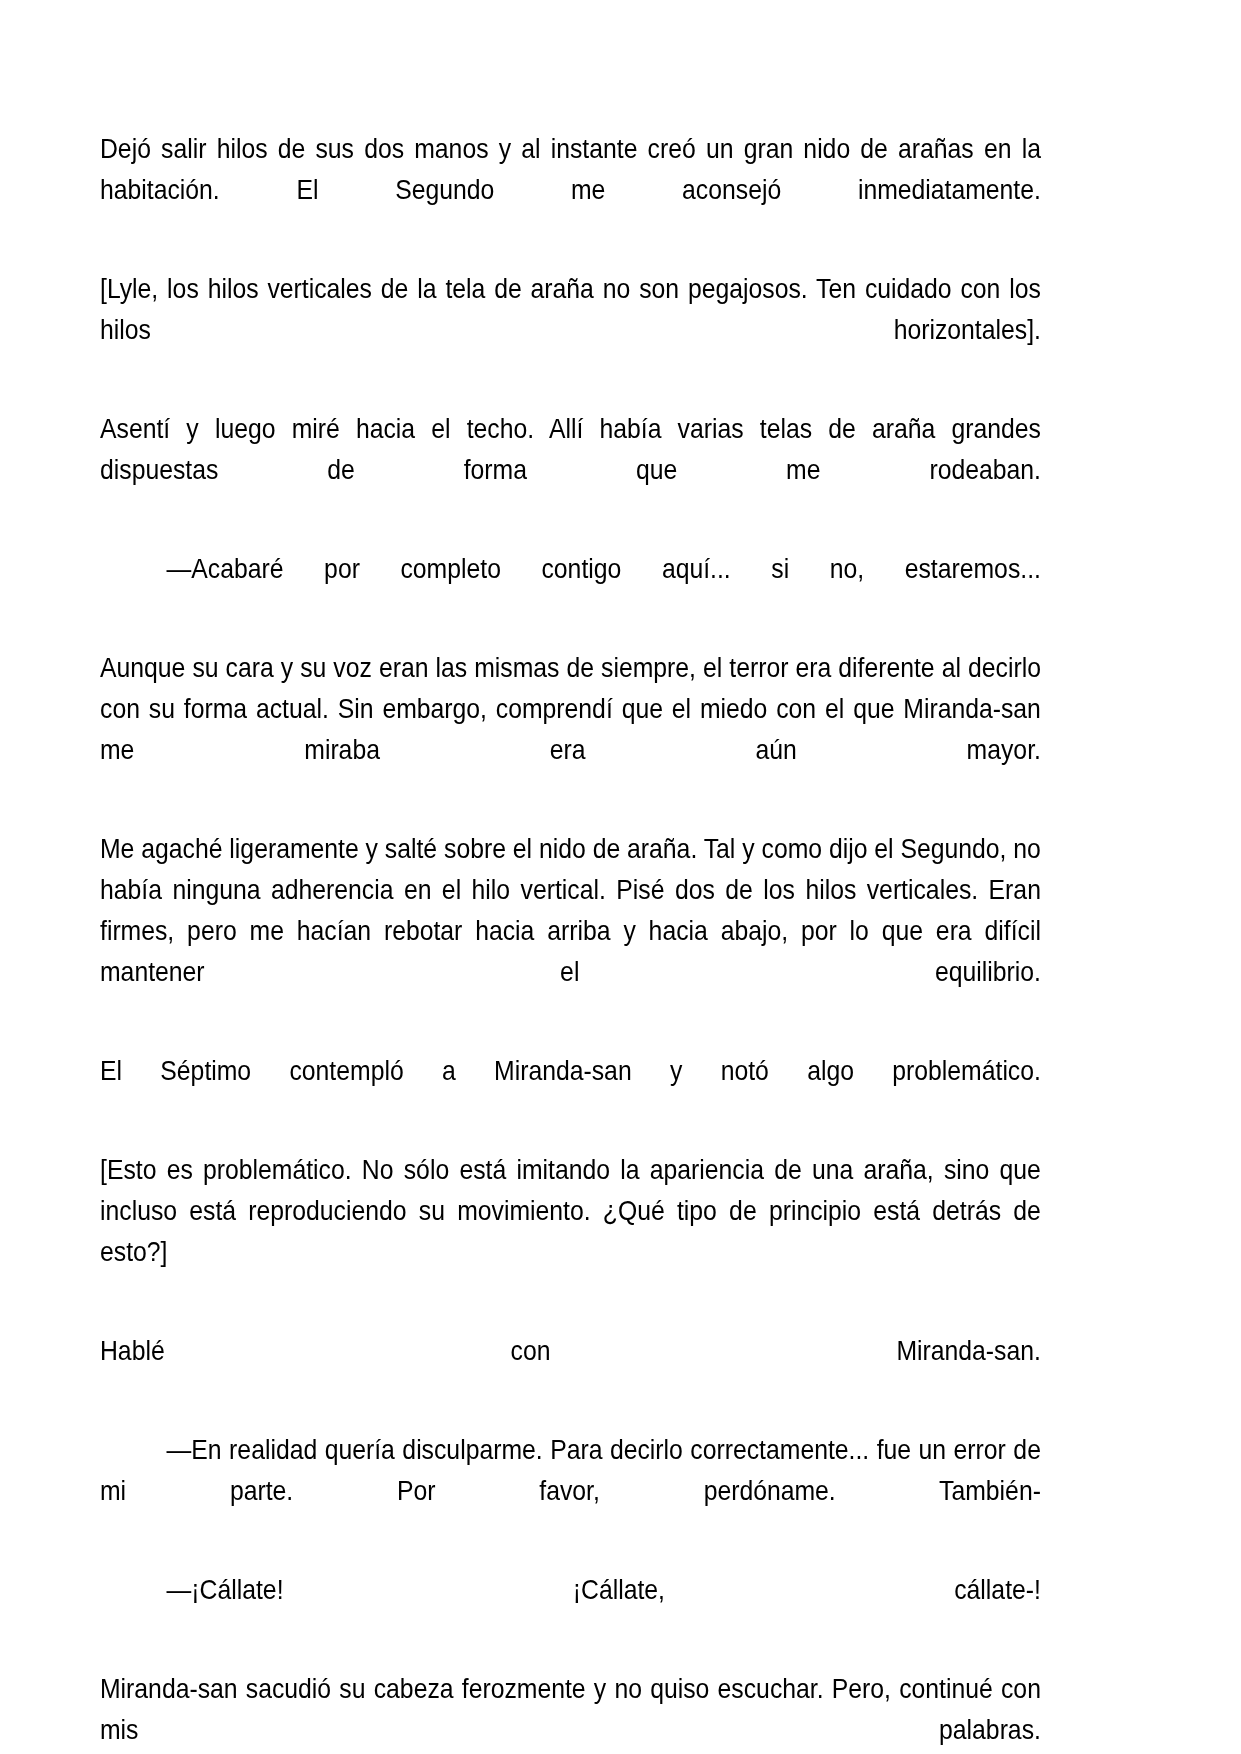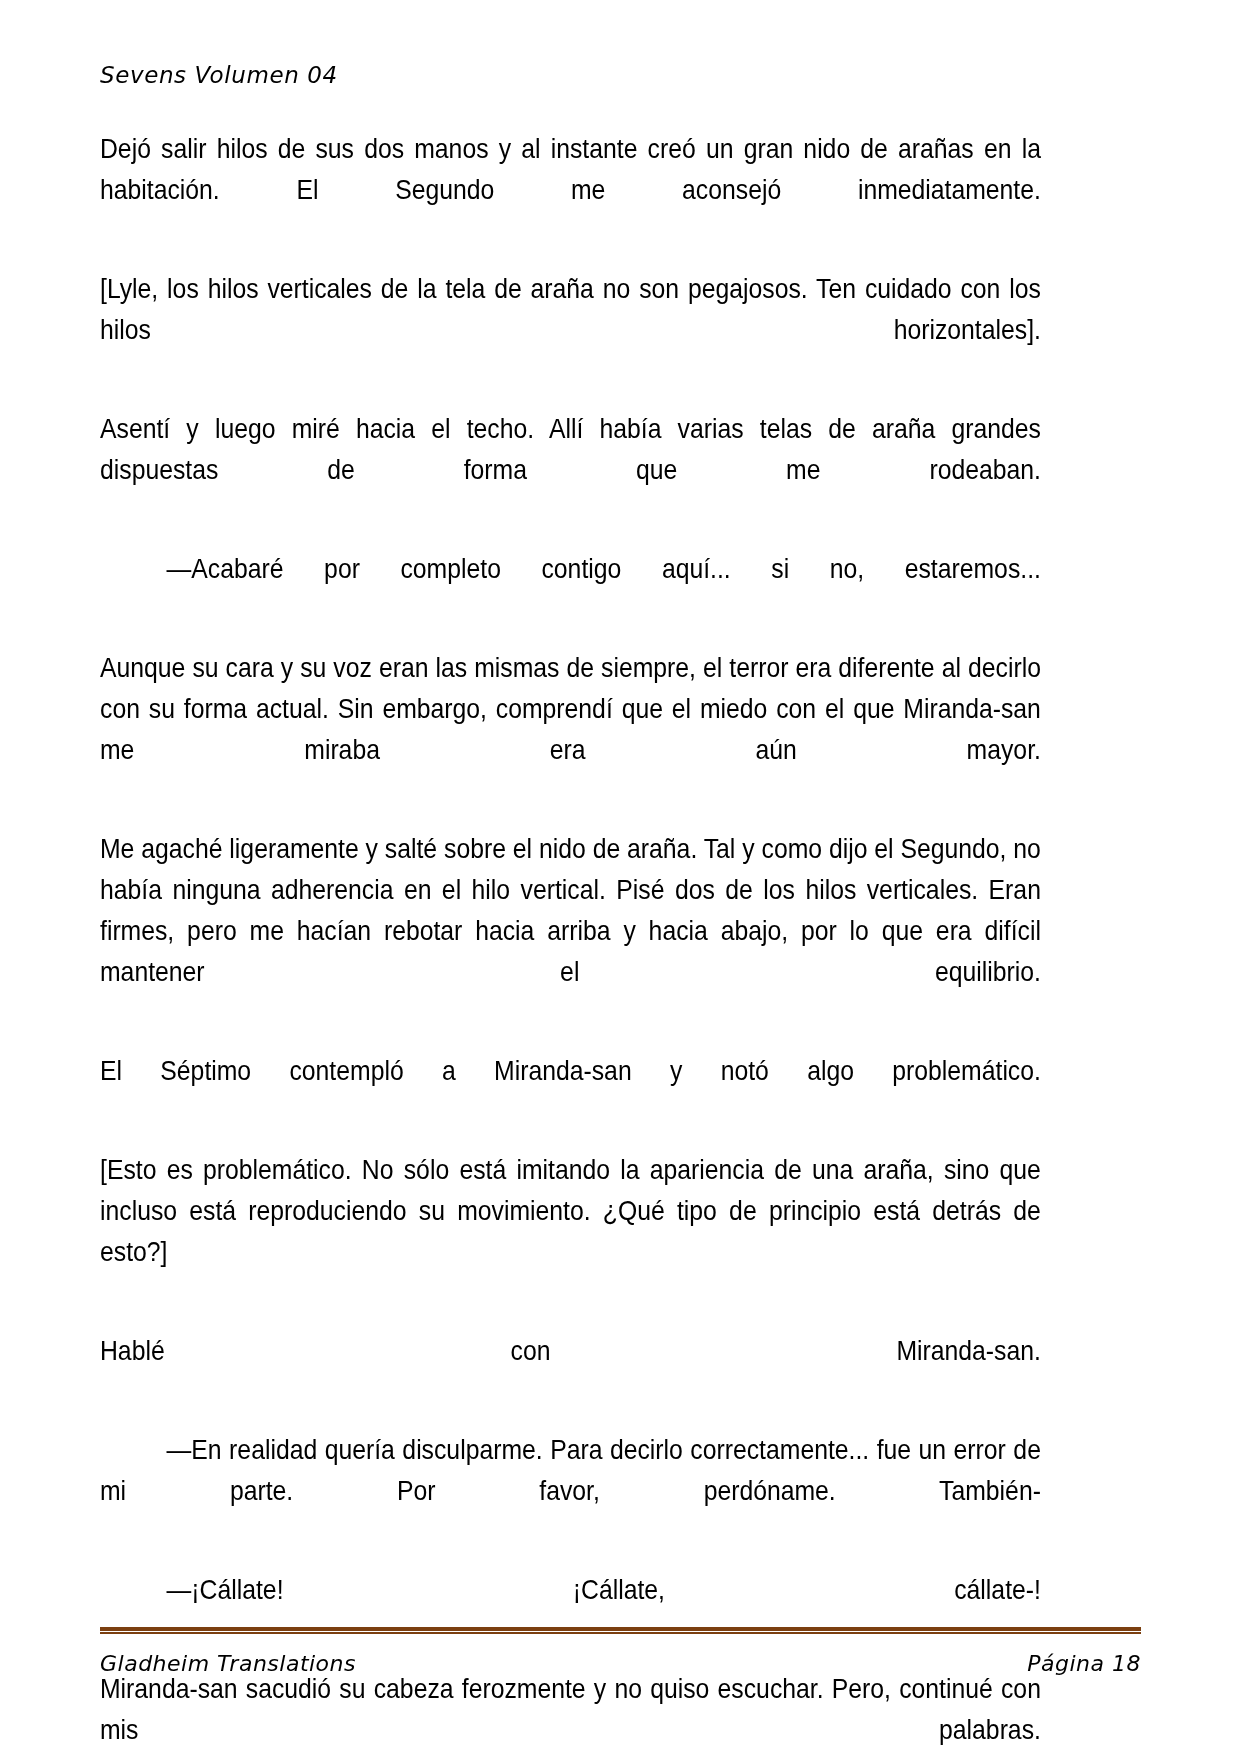--- a/index.html
+++ b/index.html
@@ -124,43 +124,30 @@
     letter-spacing: 0.5px;
     color: #000000;
     white-space: nowrap;
   }
 </style>
 </head>
 <body>
 
 <div class="page">
 
-  <header class="page-header">
-    <div class="header-title">Sevens Volumen 04</div>
-  </header>
 
   <main class="content">
       <p class="para">Dejó salir hilos de sus dos manos y al instante creó un gran nido de arañas en la habitación. El Segundo me aconsejó inmediatamente.</p>
       <p class="para">[Lyle, los hilos verticales de la tela de araña no son pegajosos. Ten cuidado con los hilos horizontales].</p>
       <p class="para">Asentí y luego miré hacia el techo. Allí había varias telas de araña grandes dispuestas de forma que me rodeaban.</p>
       <p class="para dialogue">—Acabaré por completo contigo aquí... si no, estaremos...</p>
       <p class="para">Aunque su cara y su voz eran las mismas de siempre, el terror era diferente al decirlo con su forma actual. Sin embargo, comprendí que el miedo con el que Miranda-san me miraba era aún mayor.</p>
       <p class="para">Me agaché ligeramente y salté sobre el nido de araña. Tal y como dijo el Segundo, no había ninguna adherencia en el hilo vertical. Pisé dos de los hilos verticales. Eran firmes, pero me hacían rebotar hacia arriba y hacia abajo, por lo que era difícil mantener el equilibrio.</p>
       <p class="para">El Séptimo contempló a Miranda-san y notó algo problemático.</p>
       <p class="para">[Esto es problemático. No sólo está imitando la apariencia de una araña, sino que incluso está reproduciendo su movimiento. ¿Qué tipo de principio está detrás de esto?]</p>
       <p class="para">Hablé con Miranda-san.</p>
       <p class="para dialogue">—En realidad quería disculparme. Para decirlo correctamente... fue un error de mi parte. Por favor, perdóname. También-</p>
       <p class="para dialogue">—¡Cállate! ¡Cállate, cállate-!</p>
       <p class="para">Miranda-san sacudió su cabeza ferozmente y no quiso escuchar. Pero, continué con mis palabras.</p>
     </main>
 
-  <footer class="page-footer">
-    <div class="footer-rule">
-      <div class="rule-thick" style="background: rgb(123, 63, 16);"></div>
-      <div class="rule-thin" style="background: rgb(123, 63, 16);"></div>
-    </div>
-    <div class="footer-row">
-      <div class="footer-text">Gladheim Translations</div>
-      <div class="footer-text">Página 18</div>
-    </div>
-  </footer>
 
 </div>
 
 </body></html>

